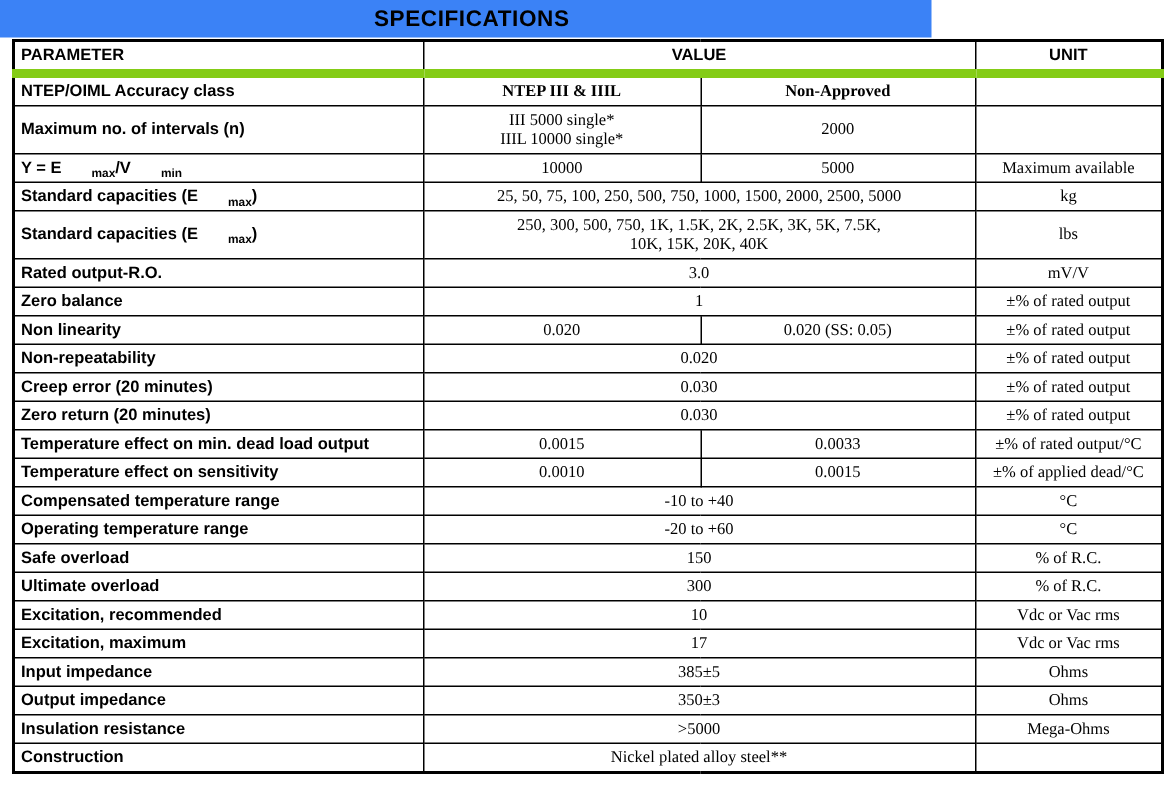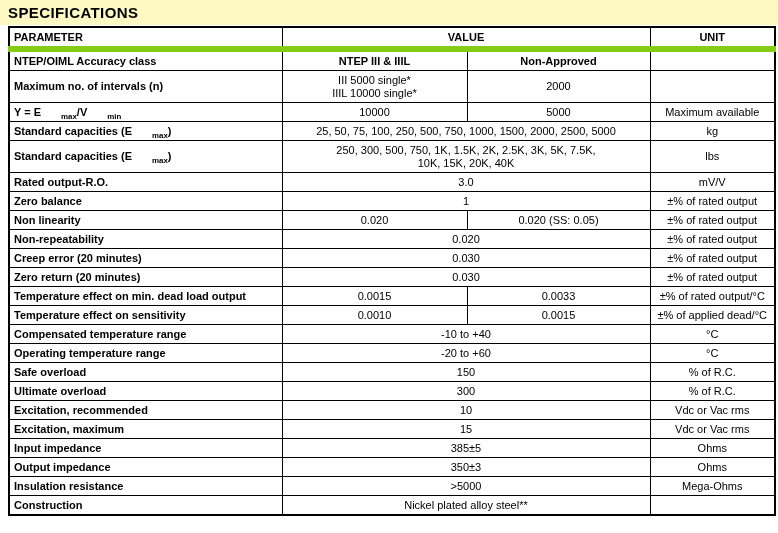--- a/index.html
+++ b/index.html
@@ -12,25 +12,26 @@
   .page {
     position: relative;
     width: 778px;
     height: 533px;
     background: #ffffff;
     overflow: hidden;
   }
   .title-band {
     position: absolute;
     left: 0; top: 0;
-    width: 778px;
+    width: 621px;
     height: 25px;
-    background: #fef9c3;
+    background: #3b82f6;
     display: flex;
     align-items: center;
+    justify-content: center;
   }
   .title-band .title {
     font-size: 15px;
     font-weight: bold;
     letter-spacing: 0.4px;
     padding-left: 8px;
     color: #000000;
   }
   table.spec {
     position: absolute;
@@ -58,20 +59,21 @@
     text-align: left;
     padding-left: 11px;
     font-weight: bold;
   }
   th.h-center {
     text-align: center;
   }
   td.val, td.unit {
     text-align: center;
     font-weight: normal;
+    font-family: Liberation Serif, serif;
   }
   td.val.bold {
     font-weight: bold;
   }
   sub {
     font-size: 0.72em;
     line-height: 0;
     padding-left: 20px;
   }
 </style>
@@ -189,21 +191,21 @@
           <td class="val" colspan="2">300</td>
           <td class="unit">% of R.C.</td>
         </tr>
         <tr>
           <td class="param">Excitation, recommended</td>
           <td class="val" colspan="2">10</td>
           <td class="unit">Vdc or Vac rms</td>
         </tr>
         <tr>
           <td class="param">Excitation, maximum</td>
-          <td class="val" colspan="2">15</td>
+          <td class="val" colspan="2">17</td>
           <td class="unit">Vdc or Vac rms</td>
         </tr>
         <tr>
           <td class="param">Input impedance</td>
           <td class="val" colspan="2">385±5</td>
           <td class="unit">Ohms</td>
         </tr>
         <tr>
           <td class="param">Output impedance</td>
           <td class="val" colspan="2">350±3</td>

